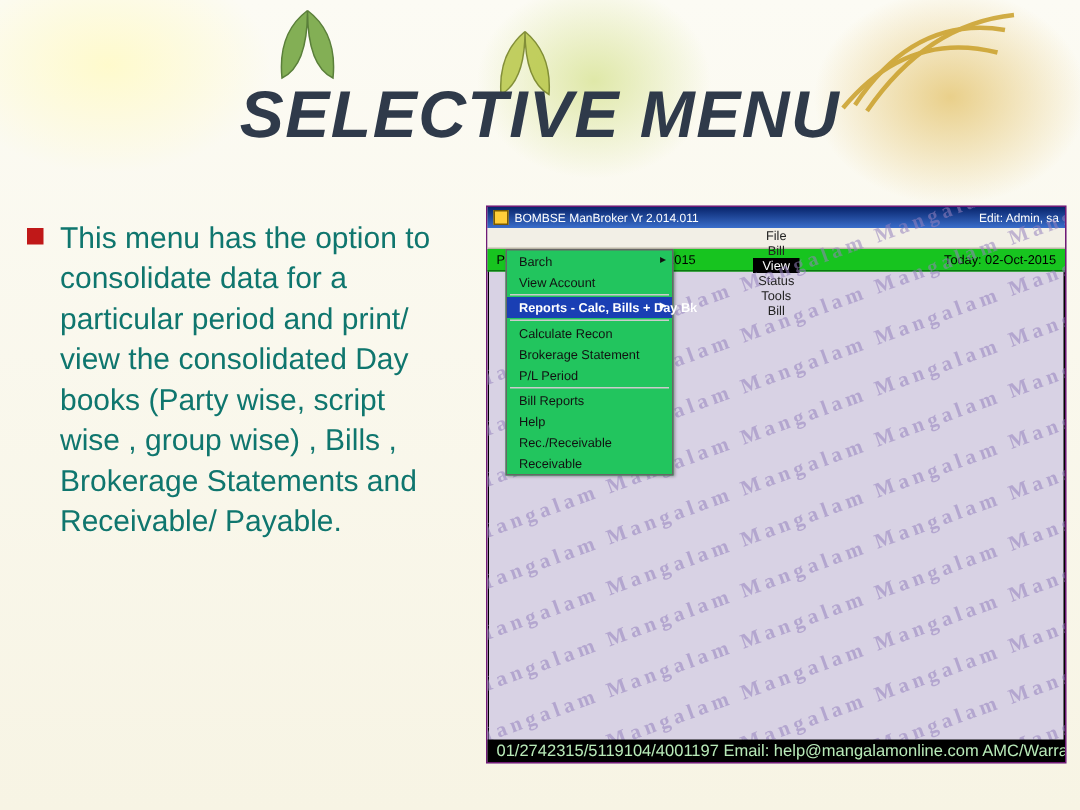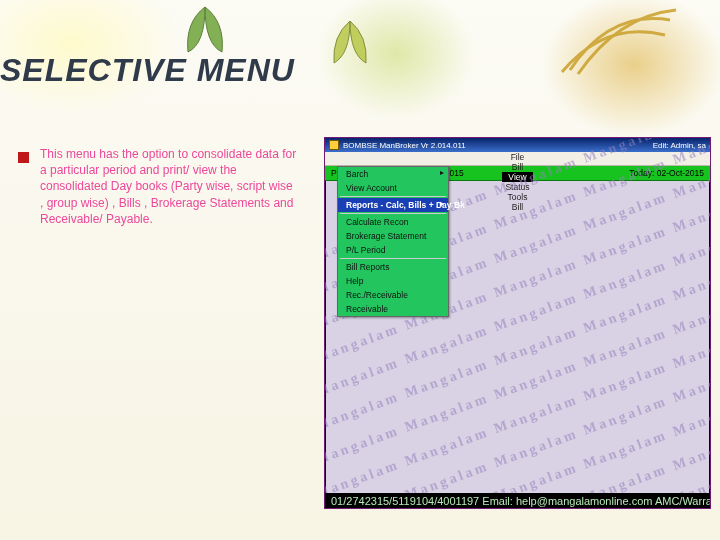--- a/index.html
+++ b/index.html
@@ -9,25 +9,25 @@
     position:absolute; inset:0;
     background:
       radial-gradient(ellipse 180px 120px at 10% 8%, rgba(255,250,200,.9), transparent 60%),
       radial-gradient(ellipse 120px 100px at 55% 10%, rgba(220,230,160,.9), transparent 65%),
       radial-gradient(ellipse 140px 110px at 88% 12%, rgba(230,200,120,.85), transparent 65%),
       linear-gradient(#fcfbf4,#f7f4e4);
   }
   .leaf { position:absolute; opacity:.85; }
   .leaf svg { display:block; }
 
-  .title { position:absolute; top:52px; left:0; width:100%; text-align:left; font-size:32px; font-weight:700; font-style:italic; color:#2f3a4a; font-family:"Trebuchet MS",Verdana,sans-serif; letter-spacing:1px; }
+  .title { position:absolute; top:52px; left:0; width:100%; text-align:center; font-size:44px; font-weight:700; font-style:italic; color:#2f3a4a; font-family:"Trebuchet MS",Verdana,sans-serif; letter-spacing:1px; }
 
   .bullet { position:absolute; top:152px; left:18px; width:11px; height:11px; background:#c01818; }
 
-  .body-text { position:absolute; top:146px; left:40px; width:258px; font-size:12px; line-height:1.35; color:#ec4899; font-family:Tahoma,Verdana,sans-serif; }
+  .body-text { position:absolute; top:146px; left:40px; width:258px; font-size:20px; line-height:1.35; color:#0f766e; font-family:Tahoma,Verdana,sans-serif; }
 
   
   .shot { position:absolute; top:137px; left:324px; width:387px; height:372px; border:1px solid #701a75; background:#d8d2e4; box-shadow:0 0 0 1px #000 inset; font-size:9px; }
   .shot .titlebar { height:14px; background:linear-gradient(#08246b,#3a6ecb); display:flex; align-items:center; padding:0 4px; gap:4px; }
   .shot .titlebar .ico { width:10px; height:10px; background:#ffce3a; border:1px solid #7a5a00; }
   .shot .titlebar .ttl { color:#fff; font-size:8px; flex:1; white-space:nowrap; overflow:hidden; }
   .shot .titlebar .user { color:#fff; font-size:8px; }
   .shot .menubar { height:14px; background:#f2efe6; display:flex; align-items:center; border-bottom:1px solid #bdb8a8;flex-direction:column; }
   .shot .menubar .mi { padding:0 6px; font-size:8.5px; color:#222; cursor:default; }
   .shot .menubar .mi.active { background:#000000; color:#fff; }

